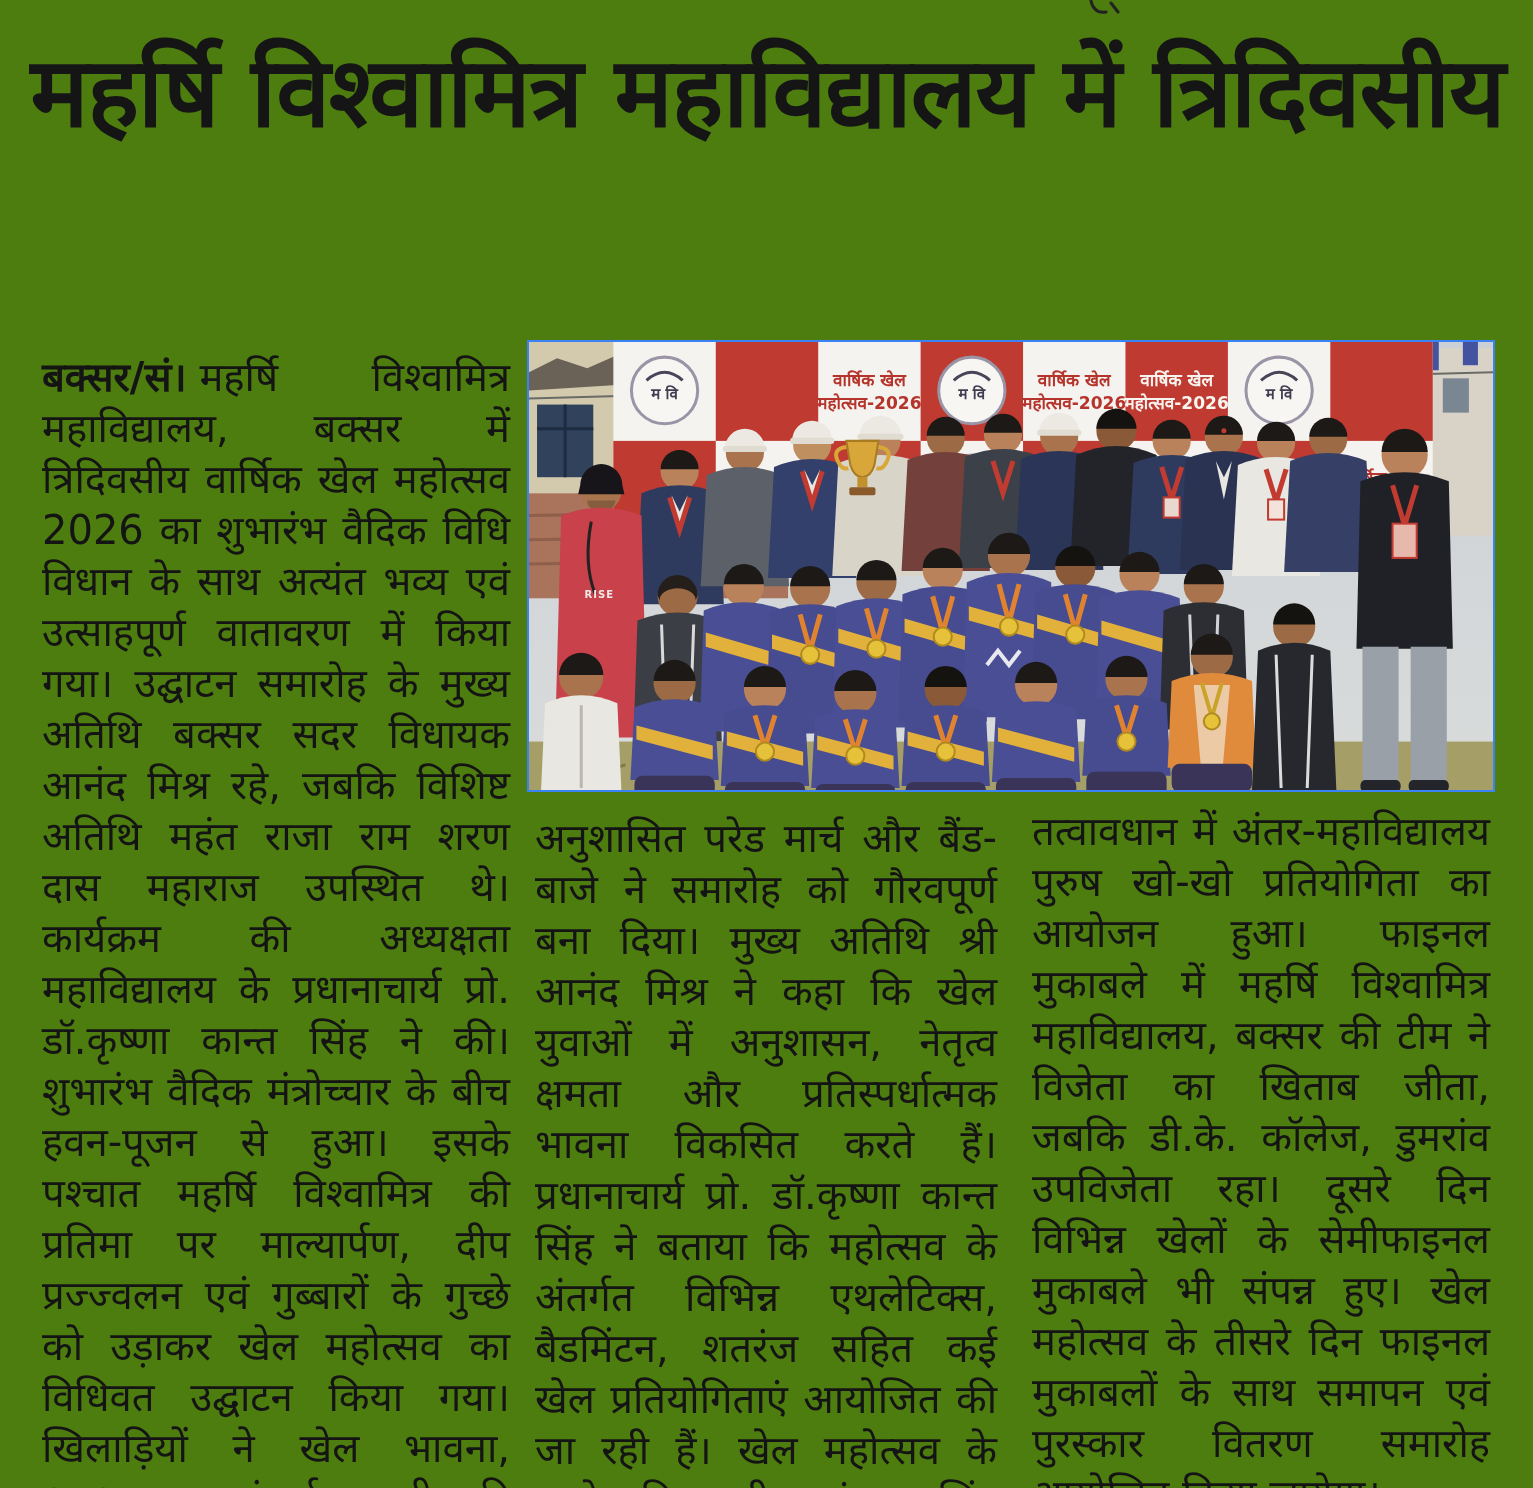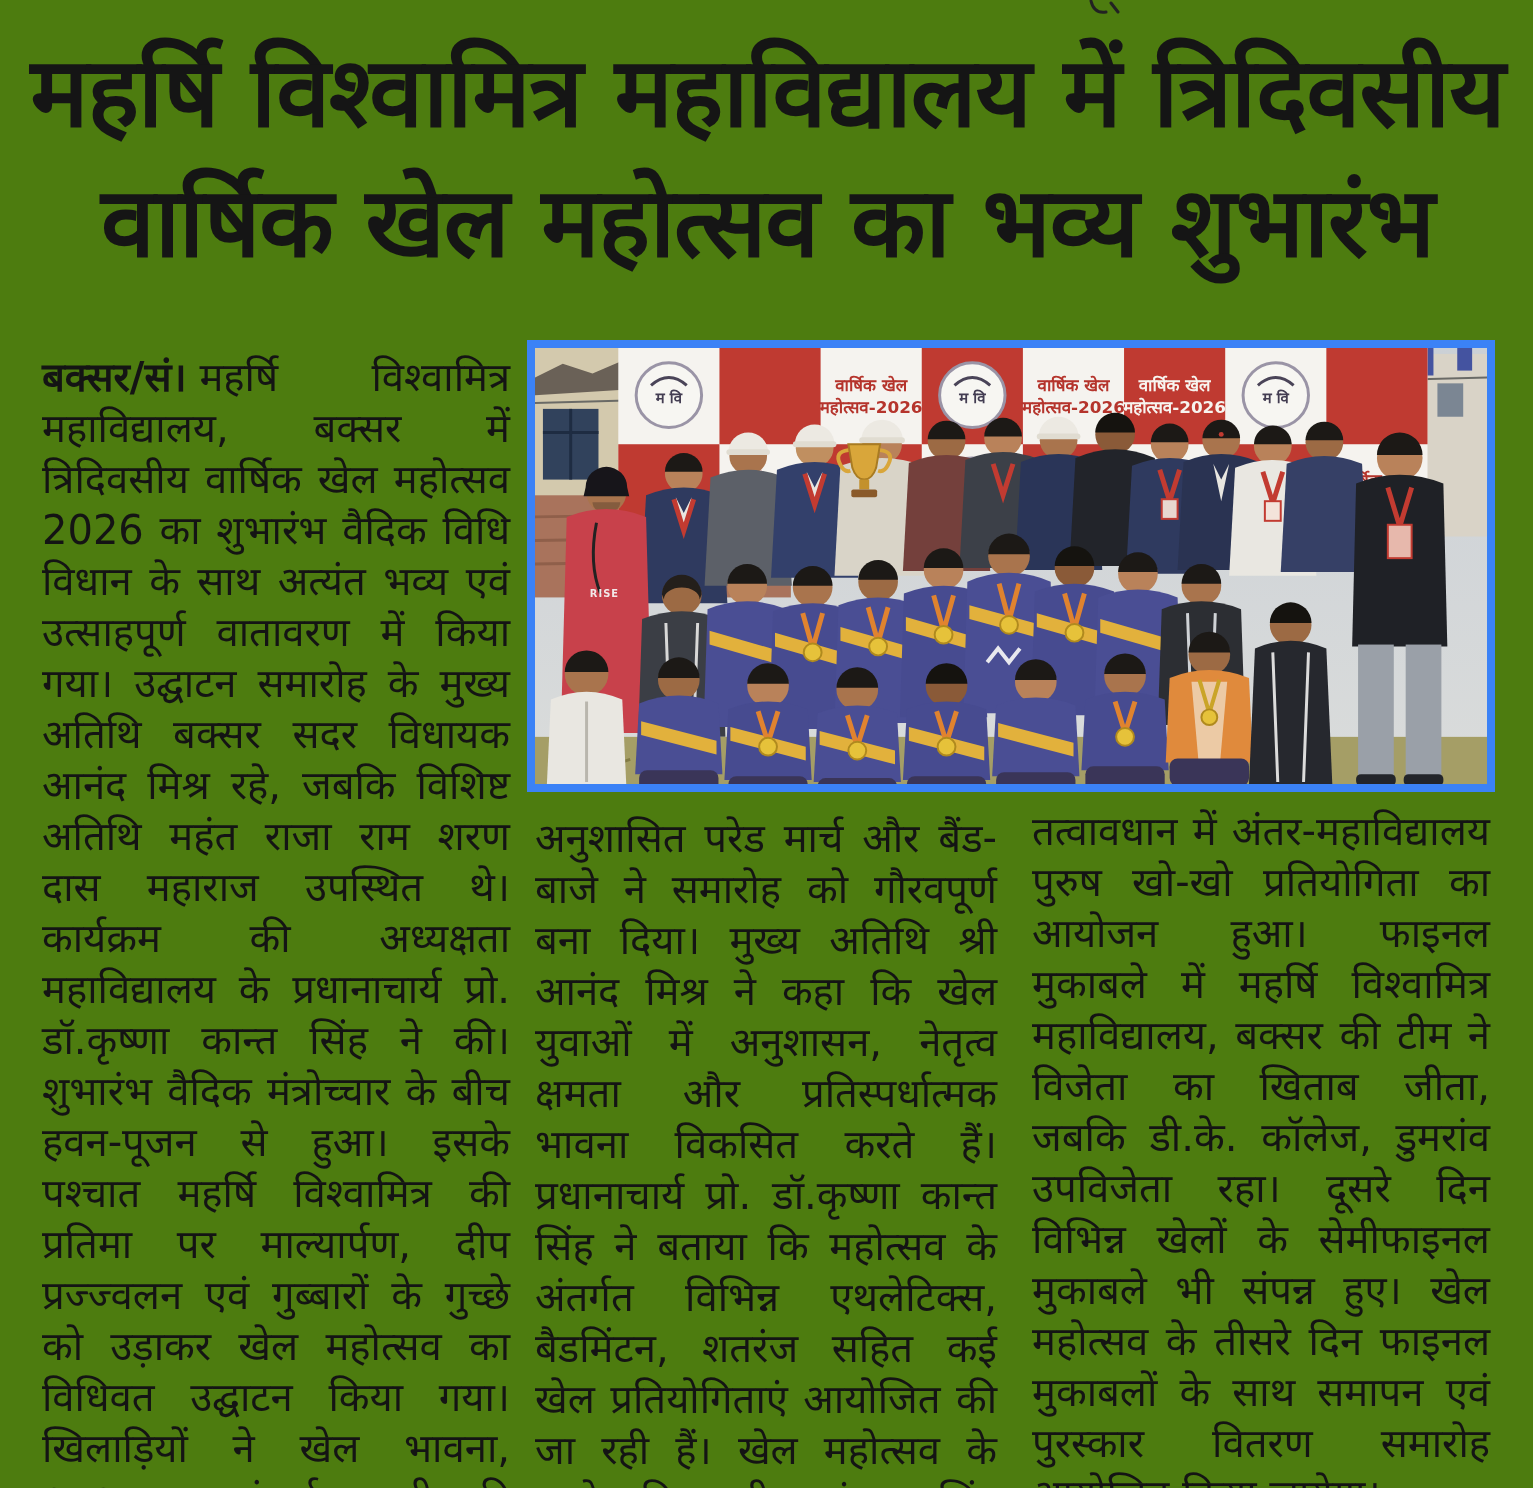--- a/index.html
+++ b/index.html
@@ -24,21 +24,21 @@
     font-size:40px;line-height:51px;
     text-align:justify;
     color:#141414;
   }
   .col1{left:42px;top:352px;width:468px;}
   .col2{left:535px;top:806px;width:462px;margin-top:7px;}
   .col3{left:1032px;top:806px;width:458px;}
   .dateline{font-weight:700;padding-right:.32em;}
   .photo{
     position:absolute;left:527px;top:340px;width:968px;height:452px;
-    margin:0;border:8px solid #3b82f6;box-sizing:border-box;background:#cfd3d8;
+    margin:0;border:2px solid #3b82f6;box-sizing:border-box;background:#cfd3d8;
   }
   .photo svg{display:block;width:100%;height:100%;}
   
   .bt{font-family:"DejaVu Sans",sans-serif;font-size:17px;font-weight:700;text-anchor:middle;}
   .bt-red{fill:#b5342c;}
   .bt-white{fill:#f7f4ef;}
   .logo-circle{fill:#f7f6f2;stroke:#9a94a6;stroke-width:3;}
   .logo-bow{fill:none;stroke:#4a4458;stroke-width:3;}
   .logo-text{font-family:"DejaVu Sans",sans-serif;font-size:15px;font-weight:700;fill:#433d52;text-anchor:middle;}
   .shirt-text{font-family:"DejaVu Sans",sans-serif;font-size:10px;font-weight:700;fill:#f2e8e8;text-anchor:middle;letter-spacing:1px;}
@@ -48,21 +48,20 @@
 <body>
 
 <div class="page">
 
   <svg class="crop-artifact" viewBox="0 0 40 20">
     <path d="M6,1 q3,13 15,11 M26,3 l7,9" stroke="#222" stroke-width="3" fill="none" stroke-linecap="round"></path>
   </svg>
 
   <h1 class="headline">
     <span class="hl-line">महर्षि विश्वामित्र महाविद्यालय में त्रिदिवसीय</span>
-    <span class="hl-line">वार्षिक खेल महोत्सव का भव्य शुभारंभ</span>
   </h1>
 
   <div class="col col1"><span class="dateline">बक्सर/सं।</span><span>महर्षि विश्वामित्र महाविद्यालय, बक्सर में त्रिदिवसीय वार्षिक खेल महोत्सव 2026 का शुभारंभ वैदिक विधि विधान के साथ अत्यंत भव्य एवं उत्साहपूर्ण वातावरण में किया गया। उद्घाटन समारोह के मुख्य अतिथि बक्सर सदर विधायक आनंद मिश्र रहे, जबकि विशिष्ट अतिथि महंत राजा राम शरण दास महाराज उपस्थित थे। कार्यक्रम की अध्यक्षता महाविद्यालय के प्रधानाचार्य प्रो. डॉ.कृष्णा कान्त सिंह ने की। शुभारंभ वैदिक मंत्रोच्चार के बीच हवन-पूजन से हुआ। इसके पश्चात महर्षि विश्वामित्र की प्रतिमा पर माल्यार्पण, दीप प्रज्ज्वलन एवं गुब्बारों के गुच्छे को उड़ाकर खेल महोत्सव का विधिवत उद्घाटन किया गया। खिलाड़ियों ने खेल भावना, अनुशासन एवं ईमानदारी की शपथ ली। सभी विभागों के छात्र-छात्राओं की</span></div>
 
   <figure class="photo">
     <svg viewBox="0 0 960 444" preserveAspectRatio="none">
       <defs>
         <linearGradient id="sky" x1="0" y1="0" x2="0" y2="1">
           <stop offset="0" stop-color="#cbd0d6"></stop>
             <stop offset="1" stop-color="#dadcdb"></stop>

